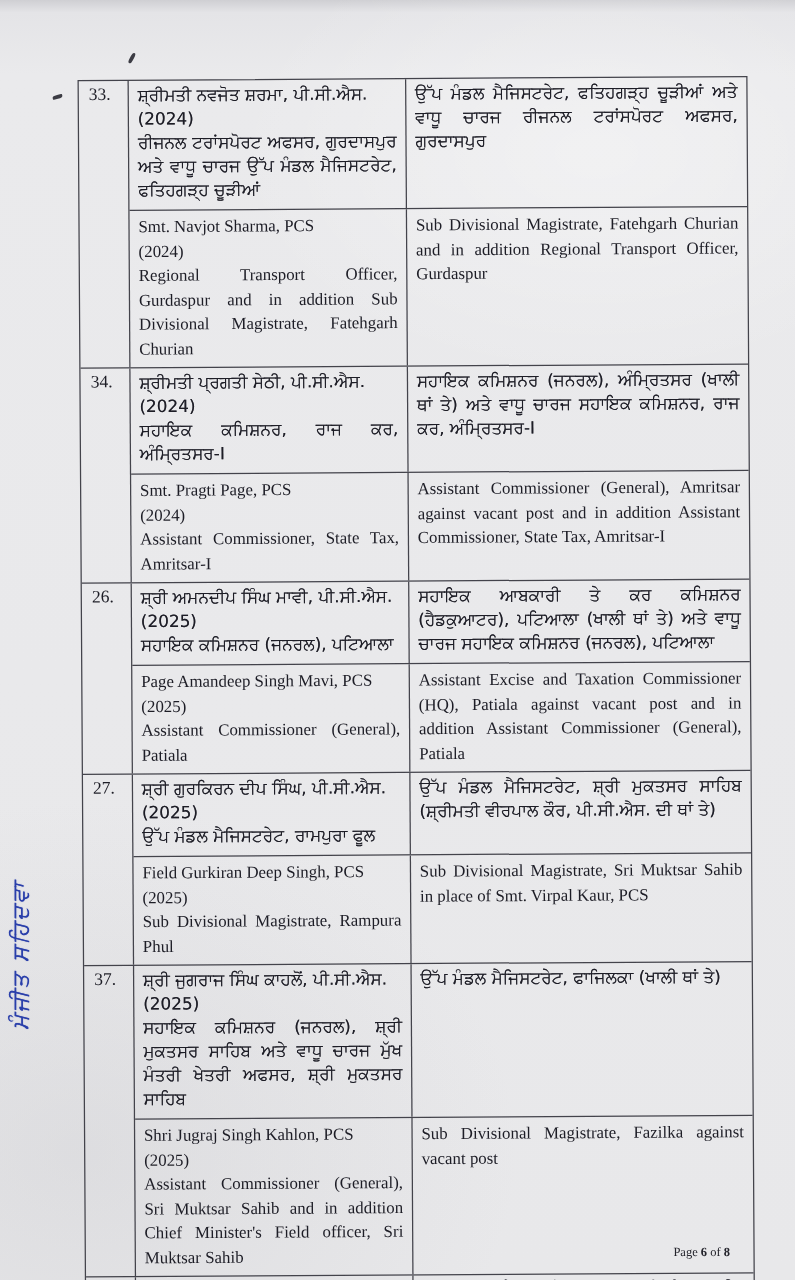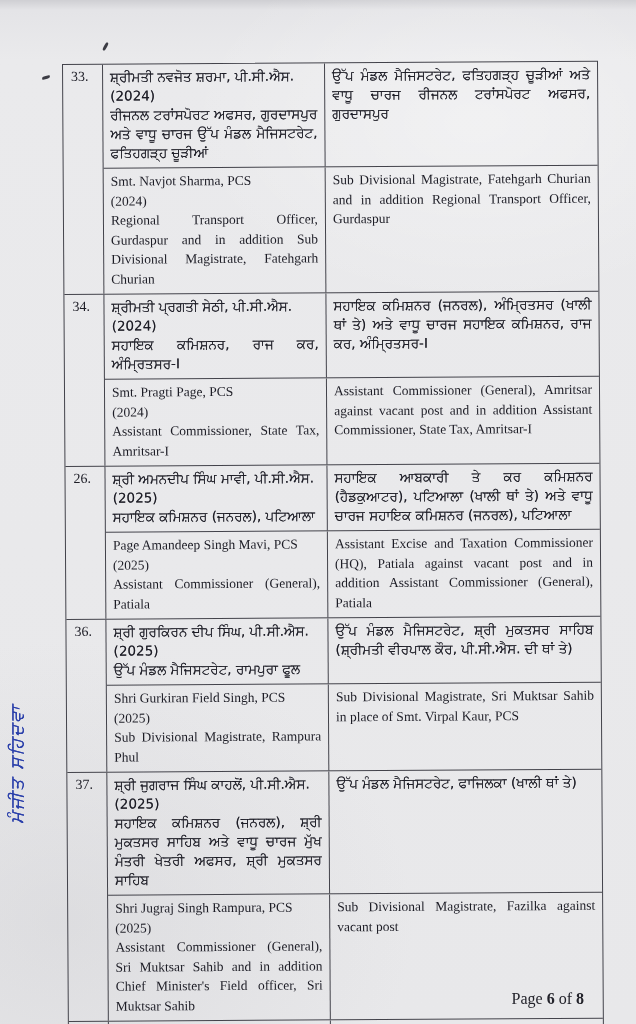--- a/index.html
+++ b/index.html
@@ -44,21 +44,21 @@
   .wrapline{text-align:justify;}
   .margin-note{
     position:absolute;left:6px;top:592px;height:232px;
     writing-mode:vertical-rl;transform:rotate(180deg);
     font-family:"DejaVu Sans",sans-serif;font-style:italic;
     font-size:18px;letter-spacing:2px;color:#2a3faa;
     text-shadow:0 0 .6px #2a3faa;
   }
   .footer{
     position:absolute;right:52px;bottom:16px;
-    font-family:"Liberation Serif",serif;font-size:16px;color:#23232b;
+    font-family:"Liberation Serif",serif;font-size:10px;color:#23232b;
   }
   .footer b{font-weight:bold;}
   .speck{position:absolute;background:#3c3c44;border-radius:40%;}
   .speck1{left:104px;top:42px;width:3px;height:9px;transform:rotate(28deg);}
   .speck2{left:42px;top:76px;width:8px;height:3px;transform:rotate(-14deg);border-radius:50% 10% 50% 10%;}
 </style>
 </head>
 <body>
 
 <div class="speck speck1"></div>
@@ -124,54 +124,54 @@
           <div class="cell cell-left">
             <div class="nameline">Page Amandeep Singh Mavi, PCS</div>
             <div class="nameline">(2025)</div>
             <div class="wrapline">Assistant Commissioner (General), Patiala</div>
           </div>
           <div class="cell cell-right wrapline">Assistant Excise and Taxation Commissioner (HQ), Patiala against vacant post and in addition Assistant Commissioner (General), Patiala</div>
         </div>
       </div>
     </div>
     <div class="row">
-      <div class="sno">36.</div>
+      <div class="sno">27.</div>
       <div class="content">
         <div class="subrow pa">
           <div class="cell cell-left">
             <div class="nameline">ਸ਼੍ਰੀ ਗੁਰਕਿਰਨ ਦੀਪ ਸਿੰਘ, ਪੀ.ਸੀ.ਐਸ.</div>
             <div class="nameline">(2025)</div>
             <div class="wrapline">ਉੱਪ ਮੰਡਲ ਮੈਜਿਸਟਰੇਟ, ਰਾਮਪੁਰਾ ਫੂਲ</div>
           </div>
           <div class="cell cell-right wrapline">ਉੱਪ ਮੰਡਲ ਮੈਜਿਸਟਰੇਟ, ਸ਼੍ਰੀ ਮੁਕਤਸਰ ਸਾਹਿਬ (ਸ਼੍ਰੀਮਤੀ ਵੀਰਪਾਲ ਕੌਰ, ਪੀ.ਸੀ.ਐਸ. ਦੀ ਥਾਂ ਤੇ)</div>
         </div>
         <div class="subrow en">
           <div class="cell cell-left">
-            <div class="nameline">Shri Gurkiran Field Singh, PCS</div>
+            <div class="nameline">Field Gurkiran Deep Singh, PCS</div>
             <div class="nameline">(2025)</div>
             <div class="wrapline">Sub Divisional Magistrate, Rampura Phul</div>
           </div>
           <div class="cell cell-right wrapline">Sub Divisional Magistrate, Sri Muktsar Sahib in place of Smt. Virpal Kaur, PCS</div>
         </div>
       </div>
     </div>
     <div class="row">
       <div class="sno">37.</div>
       <div class="content">
         <div class="subrow pa">
           <div class="cell cell-left">
             <div class="nameline">ਸ਼੍ਰੀ ਜੁਗਰਾਜ ਸਿੰਘ ਕਾਹਲੋਂ, ਪੀ.ਸੀ.ਐਸ.</div>
             <div class="nameline">(2025)</div>
             <div class="wrapline">ਸਹਾਇਕ ਕਮਿਸ਼ਨਰ (ਜਨਰਲ), ਸ਼੍ਰੀ ਮੁਕਤਸਰ ਸਾਹਿਬ ਅਤੇ ਵਾਧੂ ਚਾਰਜ ਮੁੱਖ ਮੰਤਰੀ ਖੇਤਰੀ ਅਫਸਰ, ਸ਼੍ਰੀ ਮੁਕਤਸਰ ਸਾਹਿਬ</div>
           </div>
           <div class="cell cell-right wrapline">ਉੱਪ ਮੰਡਲ ਮੈਜਿਸਟਰੇਟ, ਫਾਜਿਲਕਾ (ਖਾਲੀ ਥਾਂ ਤੇ)</div>
         </div>
         <div class="subrow en">
           <div class="cell cell-left">
-            <div class="nameline">Shri Jugraj Singh Rampura, PCS</div>
+            <div class="nameline">Shri Jugraj Singh Kahlon, PCS</div>
             <div class="nameline">(2025)</div>
             <div class="wrapline">Assistant Commissioner (General), Sri Muktsar Sahib and in addition Chief Minister's Field officer, Sri Muktsar Sahib</div>
           </div>
           <div class="cell cell-right wrapline">Sub Divisional Magistrate, Fazilka against vacant post</div>
         </div>
       </div>
     </div>
     <div class="row">
       <div class="sno">38.</div>
       <div class="content">

